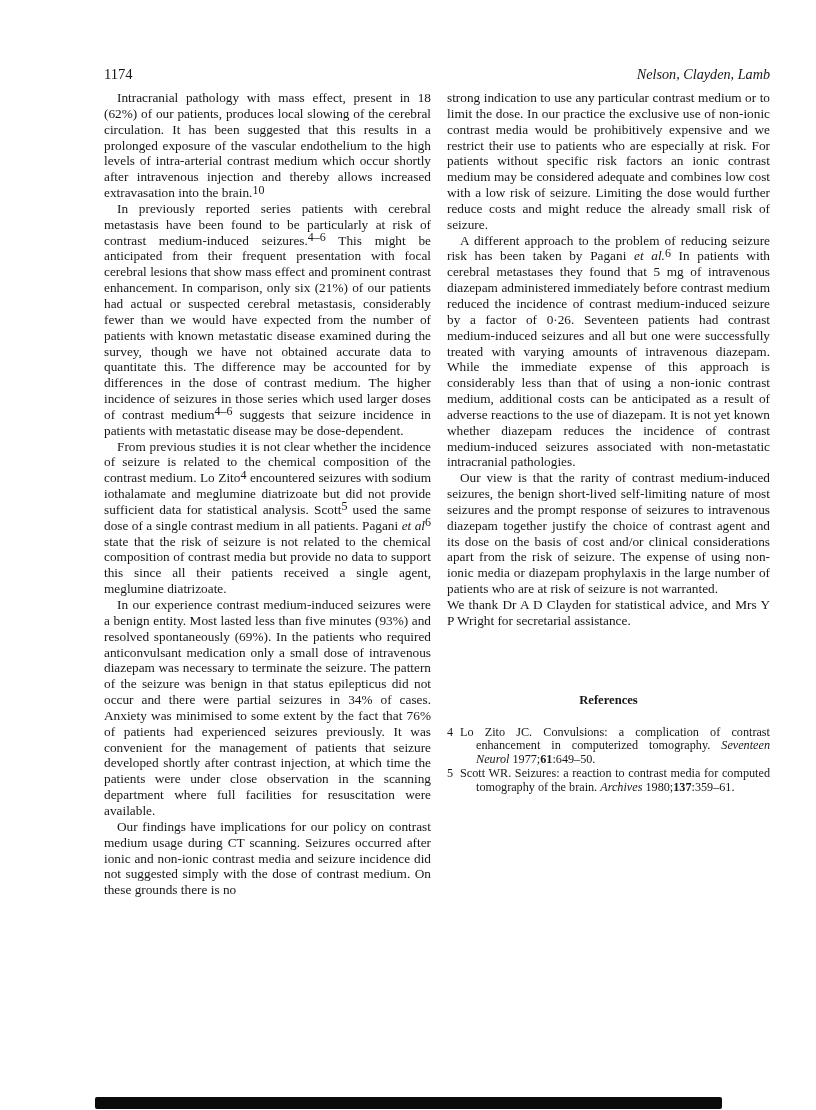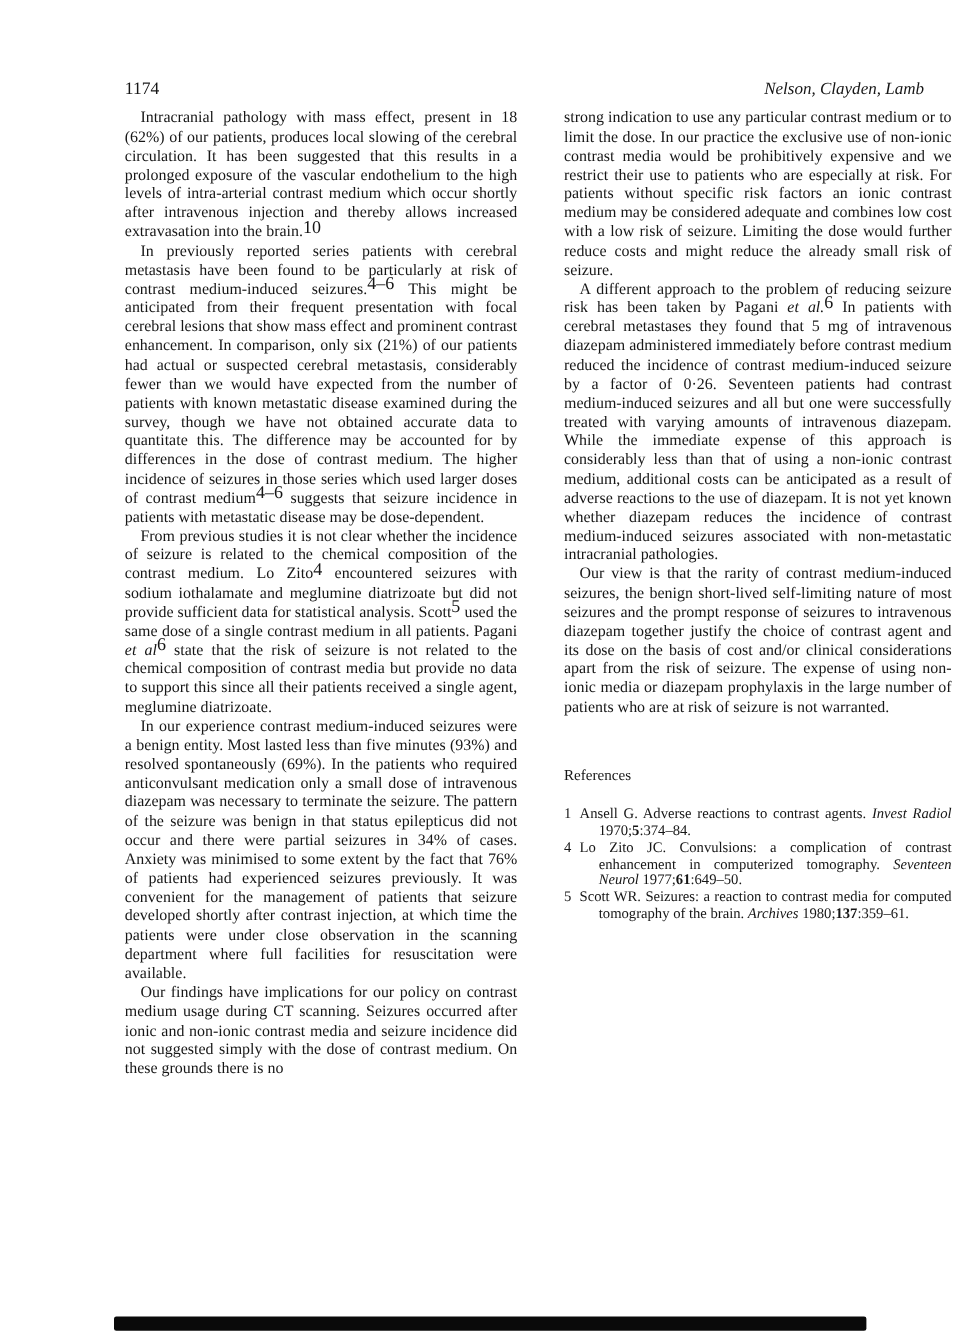--- a/index.html
+++ b/index.html
@@ -13,28 +13,28 @@
     position:absolute;left:104px;top:66px;width:666px;
     display:flex;justify-content:space-between;align-items:center;
   }
   .page-number{font-size:14.6px;}
   .running-head{font-size:14.2px;font-style:italic;}
   .col{
     position:absolute;top:90px;
     font-size:13.3px;line-height:15.85px;text-align:justify;
   }
   .col-left{left:104px;width:327px;}
-  .col-right{left:470px;width:323px;}
+  .col-right{left:447px;width:323px;}
   .col p{margin:0;text-indent:13px;}
   .col p.no-indent{text-indent:0;}
-  sup{font-size:15px;line-height:0;position:relative;top:-3.5px;vertical-align:baseline;}
+  sup{font-size:12px;line-height:0;position:relative;top:-3.5px;vertical-align:baseline;}
   .ack{margin-top:18px;text-indent:0;}
   .refs-heading{
-    margin-top:42px;
-    font-size:12.6px;font-weight:normal;text-align:left;
+    margin-top:64px;
+    font-size:12.6px;font-weight:bold;text-align:center;
   }
   .ref-list{
     margin-top:17px;
     font-size:12.2px;line-height:13.9px;text-align:justify;
   }
   .ref{
     padding-left:29px;text-indent:-29px;margin:0;
   }
   .ref-num{display:inline-block;width:13px;text-indent:0;}
   .bottom-scan-bar{
@@ -57,21 +57,21 @@
     <p>In our experience contrast medium-induced seizures were a benign entity. Most lasted less than five minutes (93%) and resolved spontaneously (69%). In the patients who required anticonvulsant medication only a small dose of intravenous diazepam was necessary to terminate the seizure. The pattern of the seizure was benign in that status epilepticus did not occur and there were partial seizures in 34% of cases. Anxiety was minimised to some extent by the fact that 76% of patients had experienced seizures previously. It was convenient for the management of patients that seizure developed shortly after contrast injection, at which time the patients were under close observation in the scanning department where full facilities for resuscitation were available.</p>
     <p>Our findings have implications for our policy on contrast medium usage during CT scanning. Seizures occurred after ionic and non-ionic contrast media and seizure incidence did not suggested simply with the dose of contrast medium. On these grounds there is no</p>
   </div>
 
 <div class="col col-right">
   <div>
       <p class="no-indent">strong indication to use any particular contrast medium or to limit the dose. In our practice the exclusive use of non-ionic contrast media would be prohibitively expensive and we restrict their use to patients who are especially at risk. For patients without specific risk factors an ionic contrast medium may be considered adequate and combines low cost with a low risk of seizure. Limiting the dose would further reduce costs and might reduce the already small risk of seizure.</p>
       <p>A different approach to the problem of reducing seizure risk has been taken by Pagani <i>et al.</i><sup>6</sup> In patients with cerebral metastases they found that 5 mg of intravenous diazepam administered immediately before contrast medium reduced the incidence of contrast medium-induced seizure by a factor of 0·26. Seventeen patients had contrast medium-induced seizures and all but one were successfully treated with varying amounts of intravenous diazepam. While the immediate expense of this approach is considerably less than that of using a non-ionic contrast medium, additional costs can be anticipated as a result of adverse reactions to the use of diazepam. It is not yet known whether diazepam reduces the incidence of contrast medium-induced seizures associated with non-metastatic intracranial pathologies.</p>
       <p>Our view is that the rarity of contrast medium-induced seizures, the benign short-lived self-limiting nature of most seizures and the prompt response of seizures to intravenous diazepam together justify the choice of contrast agent and its dose on the basis of cost and/or clinical considerations apart from the risk of seizure. The expense of using non-ionic media or diazepam prophylaxis in the large number of patients who are at risk of seizure is not warranted.</p>
     </div>
+  <p class="ack no-indent">We thank Dr A D Clayden for statistical advice, and Mrs Y P Wright for secretarial assistance.</p>
   <div class="refs-heading">References</div>
   <div class="ref-list">
-      <div class="ref"><span class="ref-num">1</span>Ansell G. Adverse reactions to contrast agents. <i>Invest Radiol</i> 1970;<b>5</b>:374–84.</div>
       <div class="ref"><span class="ref-num">4</span>Lo Zito JC. Convulsions: a complication of contrast enhancement in computerized tomography. <i>Seventeen Neurol</i> 1977;<b>61</b>:649–50.</div>
       <div class="ref"><span class="ref-num">5</span>Scott WR. Seizures: a reaction to contrast media for computed tomography of the brain. <i>Archives</i> 1980;<b>137</b>:359–61.</div>
     </div>
 </div>
 
 <div class="bottom-scan-bar"></div>
 
 </body></html>

